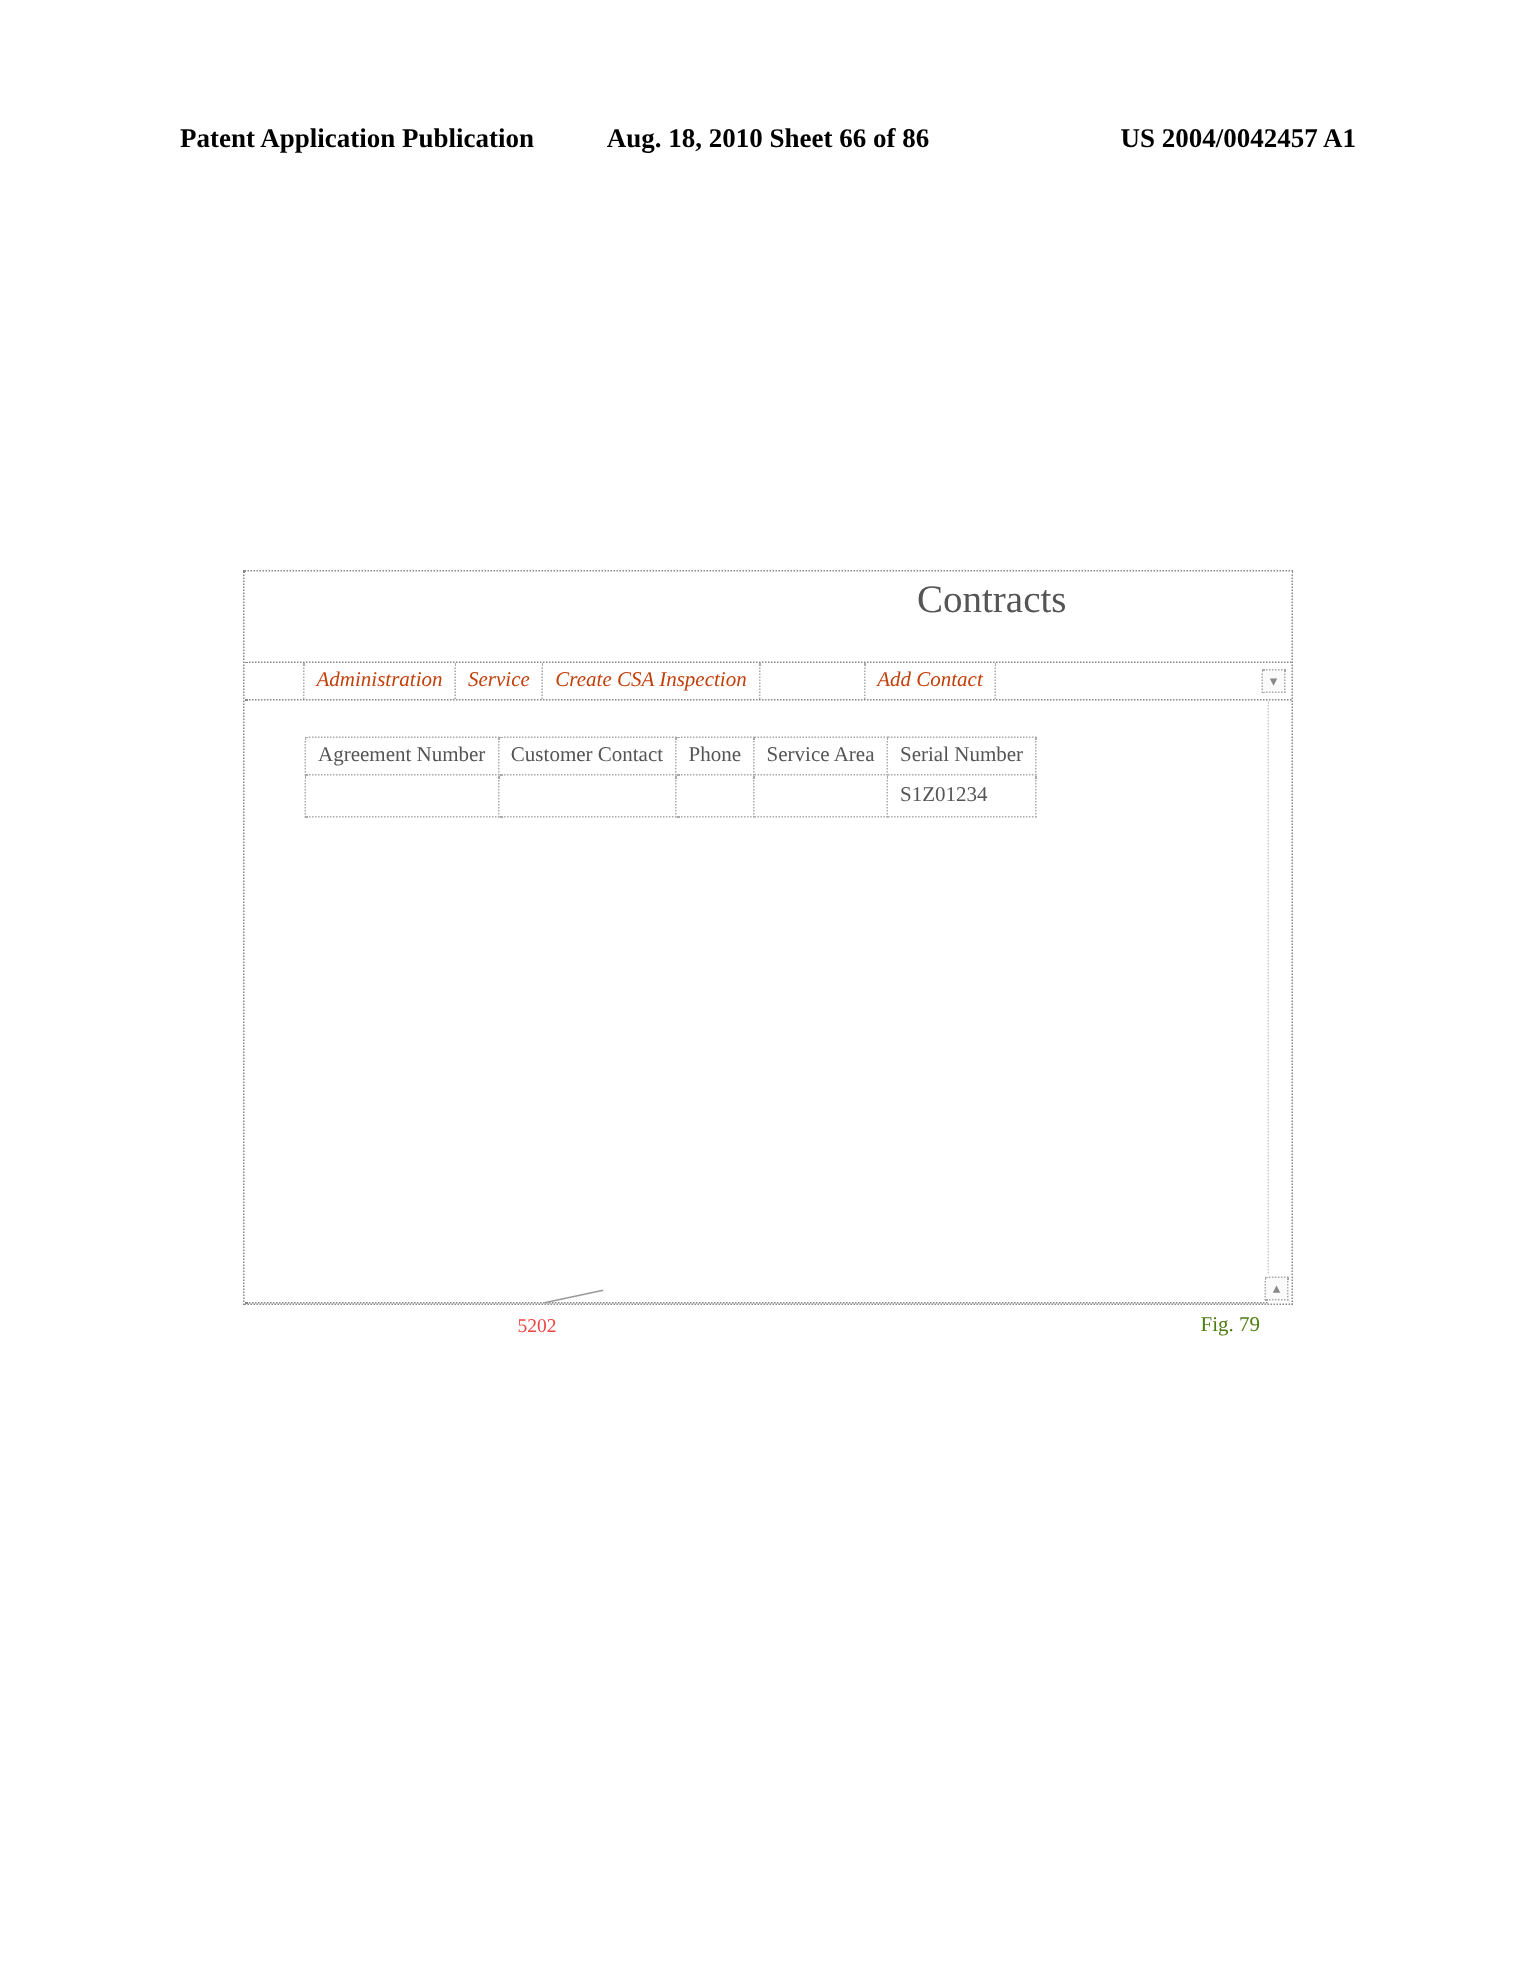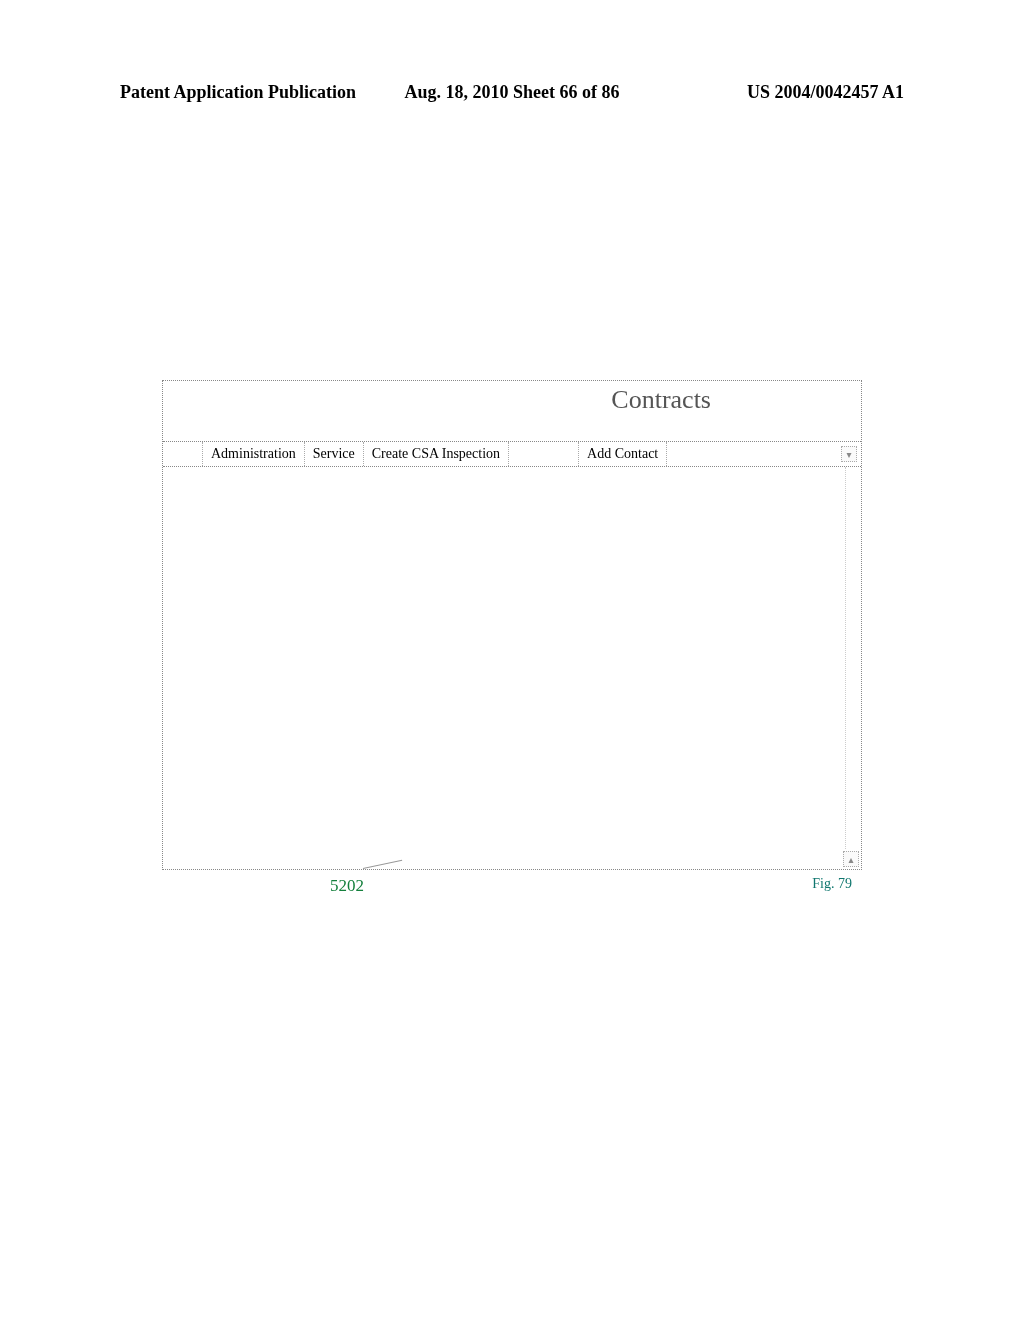--- a/index.html
+++ b/index.html
@@ -65,24 +65,25 @@
       width: 40px;
     }
     .toolbar-btn {
       border: none;
       border-left: 1px dotted #aaaaaa;
       border-right: 1px dotted #aaaaaa;
       background: #ffffff;
       padding: 0 8px;
       font-family: inherit;
       font-size: 14px;
-      color: #000000;
+      color: #c2410c;
       display: flex;
       align-items: center;
       margin-left: -1px;
+      font-style: italic;
     }
     .toolbar-gap {
       width: 70px;
     }
     .toolbar-spacer {
       flex: 1;
     }
     .scroll-btn {
       width: 16px;
       height: 16px;
@@ -133,40 +134,40 @@
       font-weight: normal;
       height: 24px;
       background: #ffffff;
     }
     .data-table td {
       height: 28px;
     }
     .ref-number {
       position: absolute;
       top: 876px;
-      left: 330px;
-      font-size: 17px;
-      color: #15803d;
+      left: 345px;
+      font-size: 13px;
+      color: #ef4444;
       font-family: "Times New Roman", Times, serif;
     }
     .ref-leader {
       position: absolute;
       top: 868px;
       left: 363px;
       width: 40px;
       border-top: 1px solid #999999;
       transform: rotate(-12deg);
       transform-origin: left center;
     }
     .fig-label {
       position: absolute;
       top: 876px;
-      right: 172px;
-      font-size: 14px;
-      color: #0f766e;
+      right: 184px;
+      font-size: 14px;
+      color: #4d7c0f;
       font-family: "Times New Roman", Times, serif;
     }
     .vscroll-track {
       position: absolute;
       top: 86px;
       right: 0;
       width: 16px;
       bottom: 20px;
       border-left: 1px dotted #cccccc;
     }
@@ -189,19 +190,41 @@
     <button class="toolbar-btn">Service</button>
     <button class="toolbar-btn">Create CSA Inspection</button>
     <div class="toolbar-gap"></div>
     <button class="toolbar-btn">Add Contact</button>
     <div class="toolbar-spacer"></div>
     <div class="scroll-btn">▾</div>
   </div>
 
   <div class="vscroll-track"></div>
 
+  <div class="content-area">
+    <table class="data-table">
+      <thead>
+        <tr>
+          <th>Agreement Number</th>
+          <th>Customer Contact</th>
+          <th>Phone</th>
+          <th>Service Area</th>
+          <th>Serial Number</th>
+        </tr>
+      </thead>
+      <tbody>
+        <tr>
+          <td></td>
+          <td></td>
+          <td></td>
+          <td></td>
+          <td>S1Z01234</td>
+        </tr>
+      </tbody>
+    </table>
+  </div>
 
   <div class="scroll-btn-bottom">▴</div>
 </div>
 
 <div class="ref-leader"></div>
 <div class="ref-number">5202</div>
 <div class="fig-label">Fig. 79</div>
 
 </body></html>

